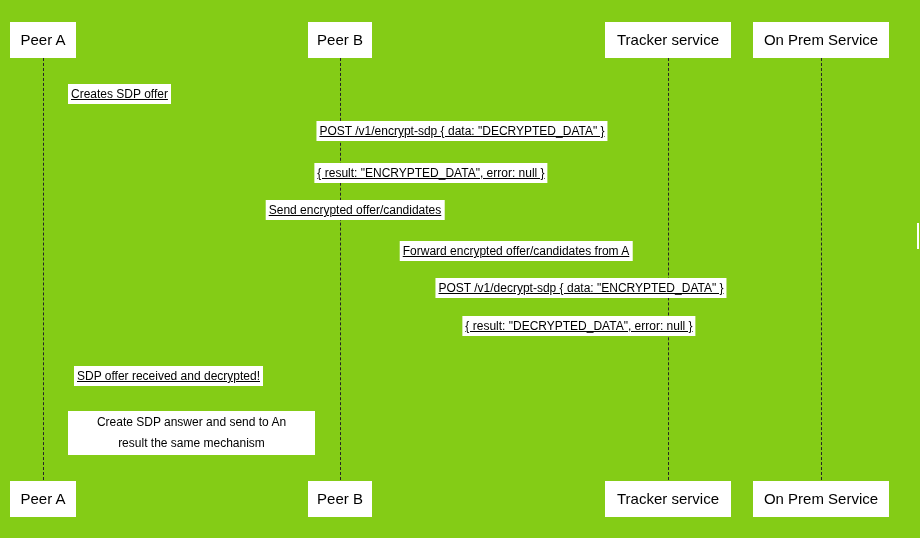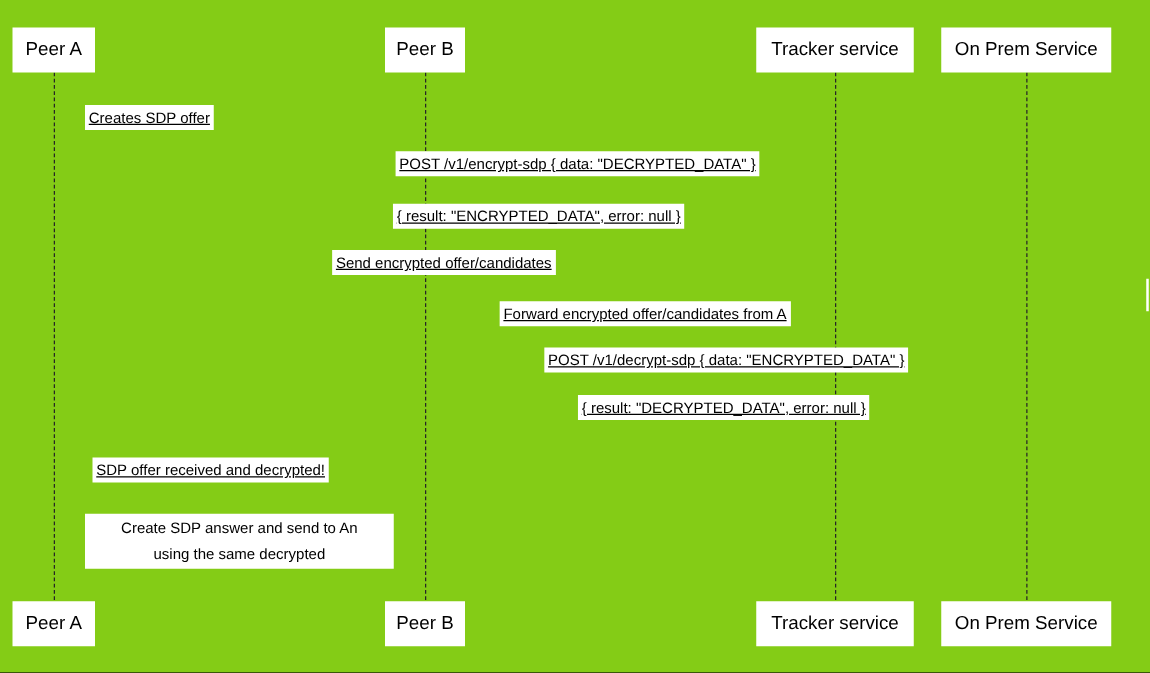--- a/index.html
+++ b/index.html
@@ -81,21 +81,21 @@
   <div class="msg centered" style="left:432px; top:121px;margin-left:30px;">POST /v1/encrypt-sdp { data: "DECRYPTED_DATA" }</div>
   <div class="msg centered" style="left:431px; top:163px;">{ result: "ENCRYPTED_DATA", error: null }</div>
   <div class="msg centered" style="left:355px; top:200px;">Send encrypted offer/candidates</div>
   <div class="msg centered" style="left:516px; top:241px;">Forward encrypted offer/candidates from A</div>
   <div class="msg centered" style="left:581px; top:278px;">POST /v1/decrypt-sdp { data: "ENCRYPTED_DATA" }</div>
   <div class="msg centered" style="left:579px; top:316px;">{ result: "DECRYPTED_DATA", error: null }</div>
   <div class="msg" style="left:74px; top:366px;">SDP offer received and decrypted!</div>
 
   <div class="note-box">
     <div>Create SDP answer and send to An</div>
-    <div>using the same decrypted</div>
+    <div>result the same mechanism</div>
   </div>
 
   <div class="actor-box" style="left:10px;  top:481px; width:66px;">Peer A</div>
   <div class="actor-box" style="left:308px; top:481px; width:64px;">Peer B</div>
   <div class="actor-box" style="left:605px; top:481px; width:126px;">Tracker service</div>
   <div class="actor-box" style="left:753px; top:481px; width:136px;">On Prem Service</div>
 
   <div class="edge-artifact"></div>
 
 </div>

